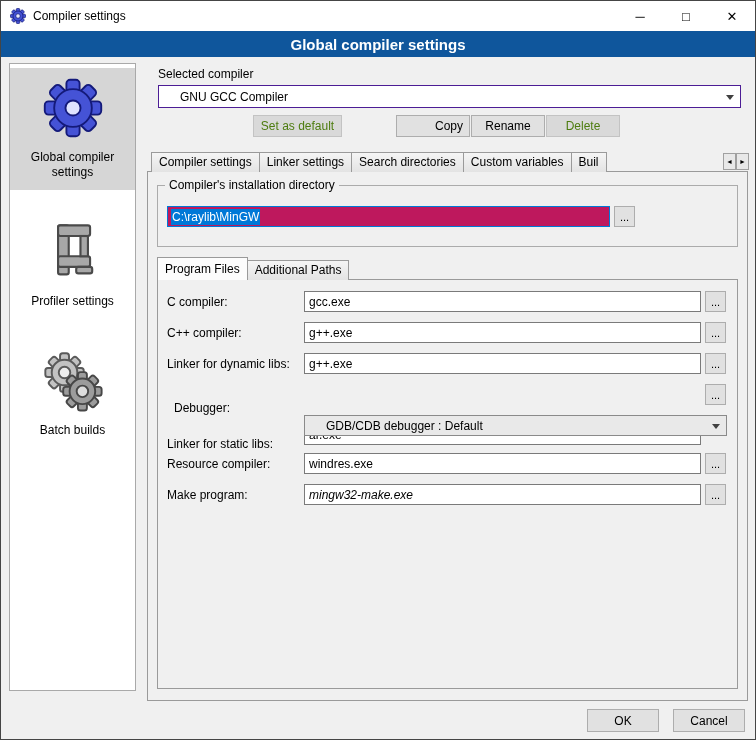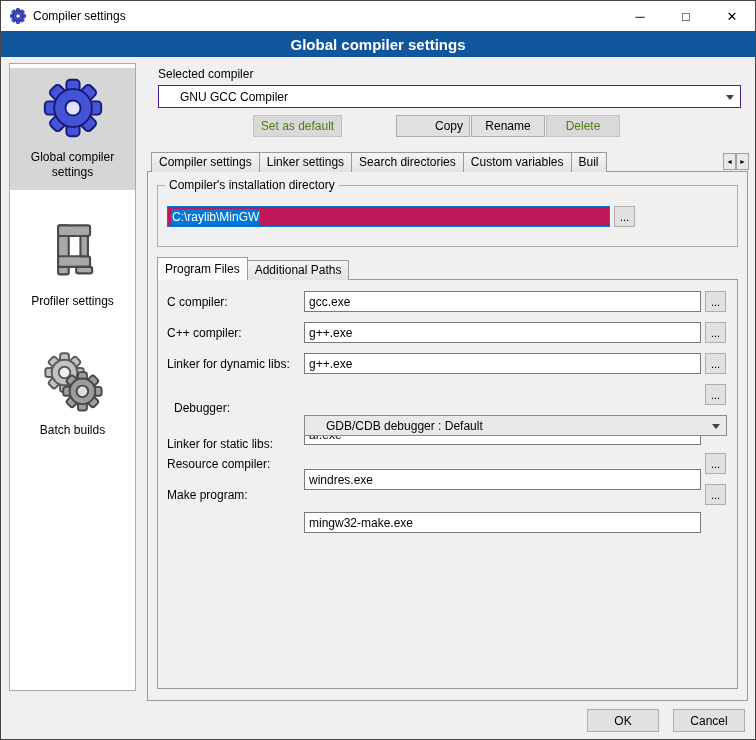--- a/index.html
+++ b/index.html
@@ -208,23 +208,23 @@
   <input class="field-input" style="top: 383px; margin-top: 40px;" value="ar.exe">
   <div class="btn browse" style="left:704px; top:383px;">...</div>
 
   <span class="field-label" style="top:400px;margin-left:7px;">Debugger:</span>
   <div class="combo gray" style="left:303px; top:414px; width:423px; height:21px; z-index:3;">
     <span>GDB/CDB debugger : Default</span>
     <span class="chev"></span>
   </div>
 
   <span class="field-label" style="top:456px;">Resource compiler:</span>
-  <input class="field-input" style="top: 452px; margin-top: 16px;" value="windres.exe">
+  <input class="field-input" style="top: 452px;" value="windres.exe">
   <div class="btn browse" style="left:704px; top:452px;">...</div>
 
   <span class="field-label" style="top:487px;">Make program:</span>
-  <input class="field-input" style="top: 511px;" value="mingw32-make.exe">
+  <input class="field-input" style="top: 483px; font-style: italic;" value="mingw32-make.exe">
   <div class="btn browse" style="left:704px; top:483px;">...</div>
 
   <div class="btn footer-btn" style="left:586px;">OK</div>
   <div class="btn footer-btn" style="left:672px;">Cancel</div>
 
 </div>
 
 </body></html>

